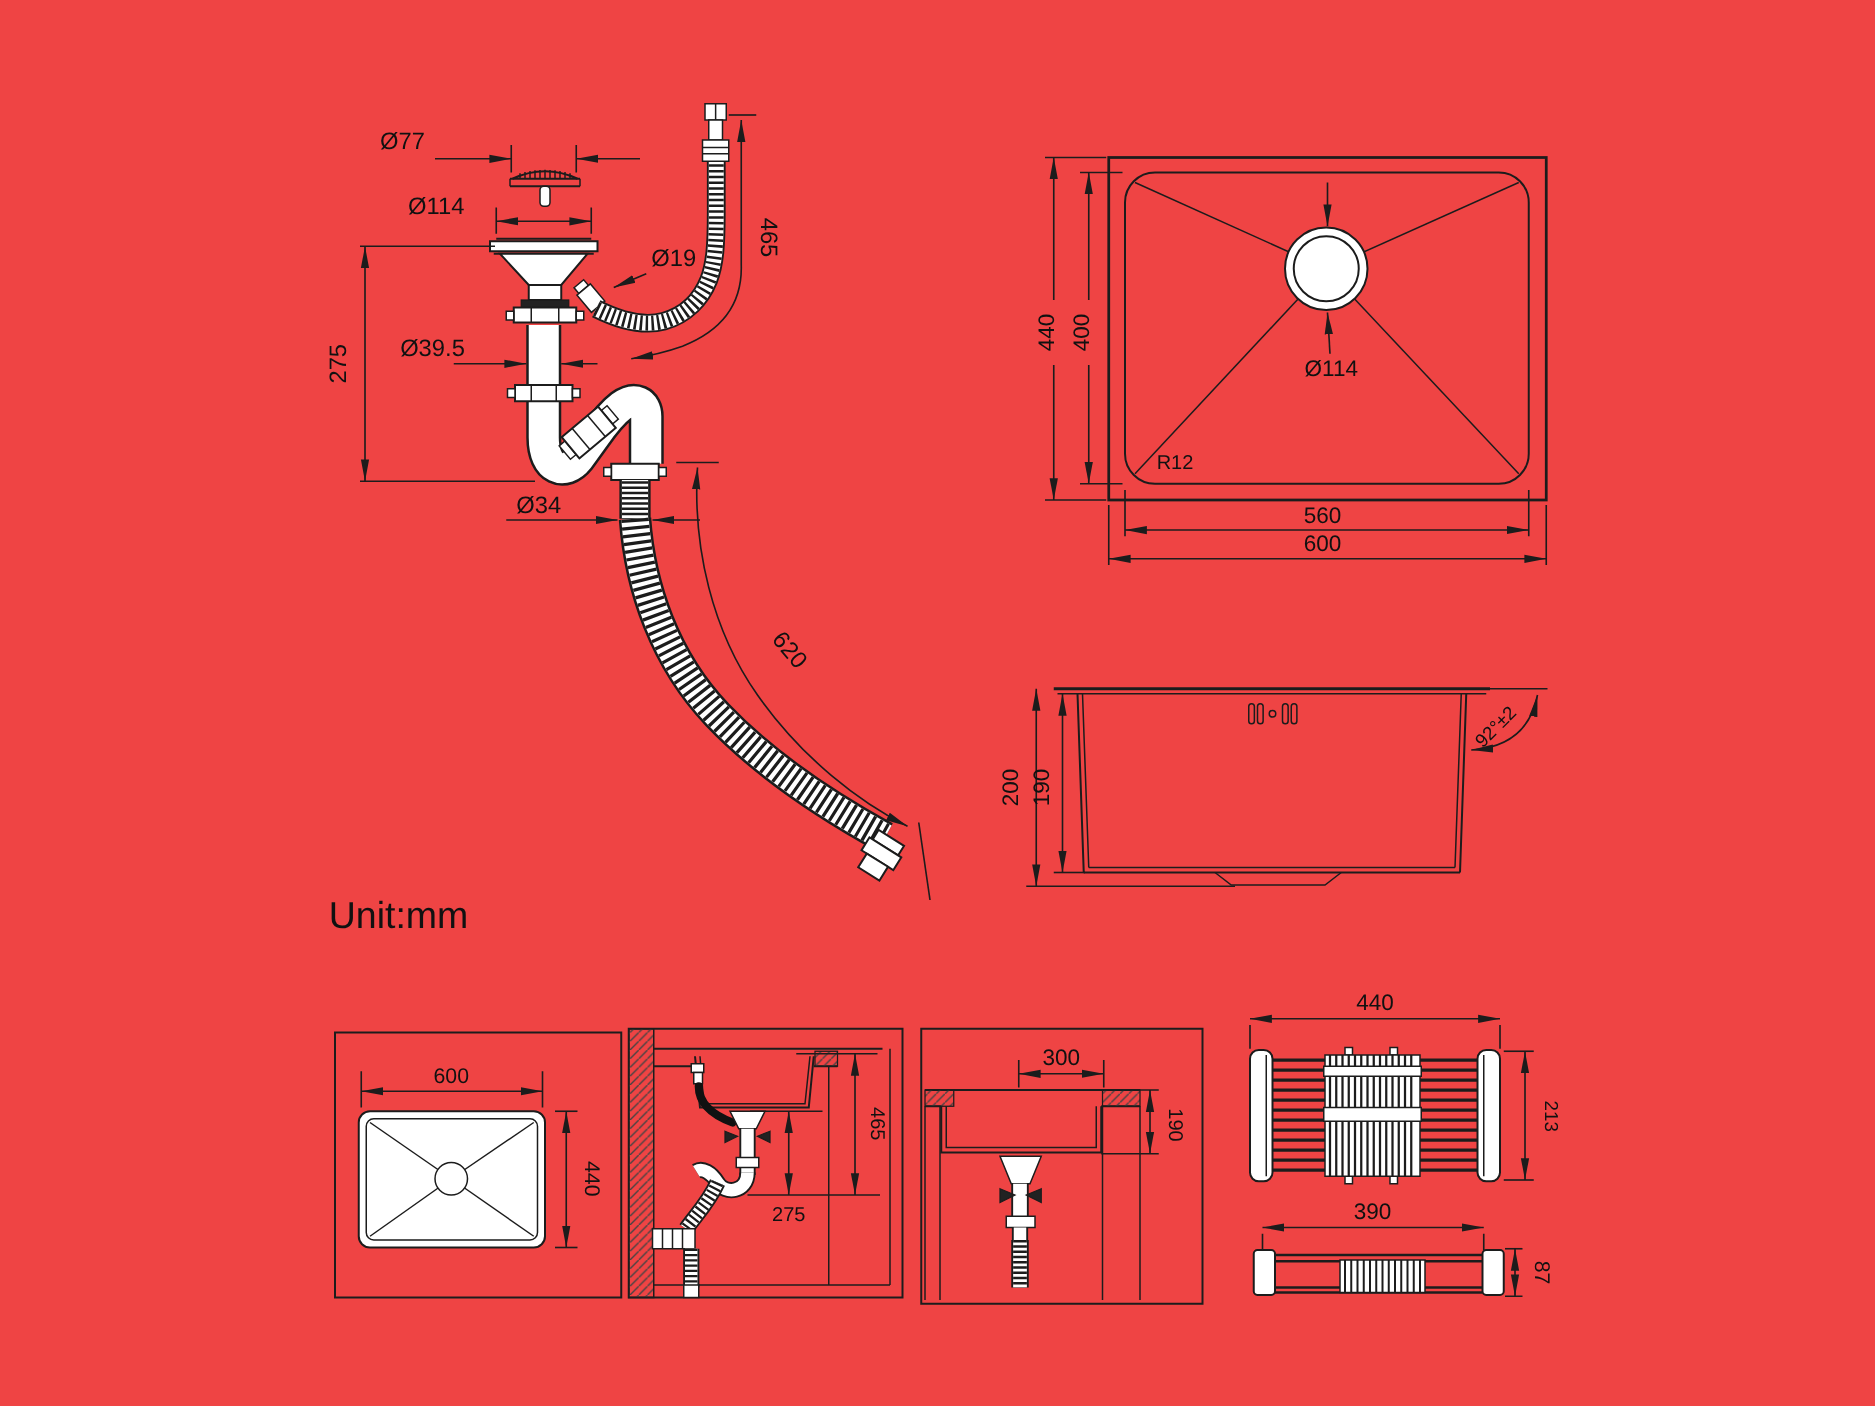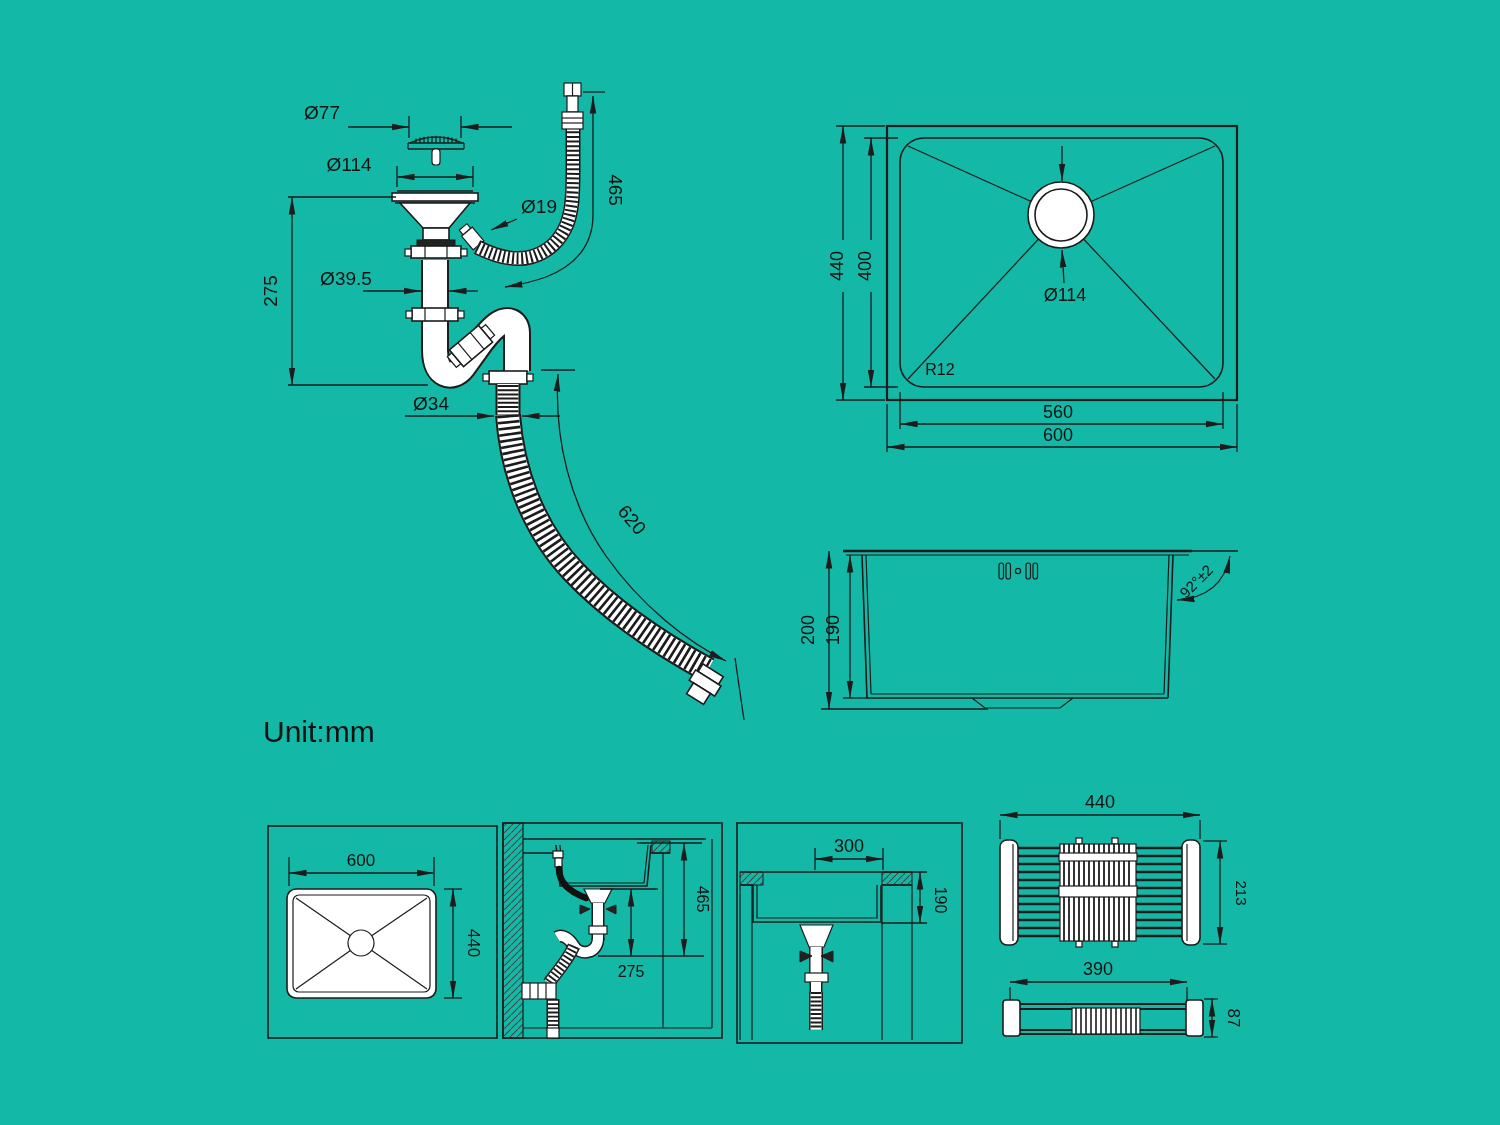--- a/index.html
+++ b/index.html
@@ -1,16 +1,16 @@
 <!DOCTYPE html>
 <html><head>
 <meta charset="utf-8">
 <style>
   html,body{margin:0;padding:0;background:#ffffff;}
-  .page{width:1500px;height:1125px;background:#14b8a6;position:relative;overflow:hidden;}
+  .page{width:1500px;height:1125px;background:#ef4444;position:relative;overflow:hidden;}
   svg{display:block;}
   .s  {stroke:#1c1c1c;stroke-width:1.6;fill:none;}
   .s12{stroke:#1c1c1c;stroke-width:1.2;fill:none;}
   .s2 {stroke:#1c1c1c;stroke-width:2.2;fill:none;}
   .s24{stroke:#1c1c1c;stroke-width:2.4;fill:none;}
   .sw {stroke:#1c1c1c;stroke-width:1.6;fill:#fff;}
   .sw12{stroke:#1c1c1c;stroke-width:1.2;fill:#fff;}
   .sb {stroke:#1c1c1c;stroke-width:1;fill:#222;}
   .dim{stroke:#1c1c1c;stroke-width:1.3;fill:none;}
   .de {marker-end:url(#ah);}

